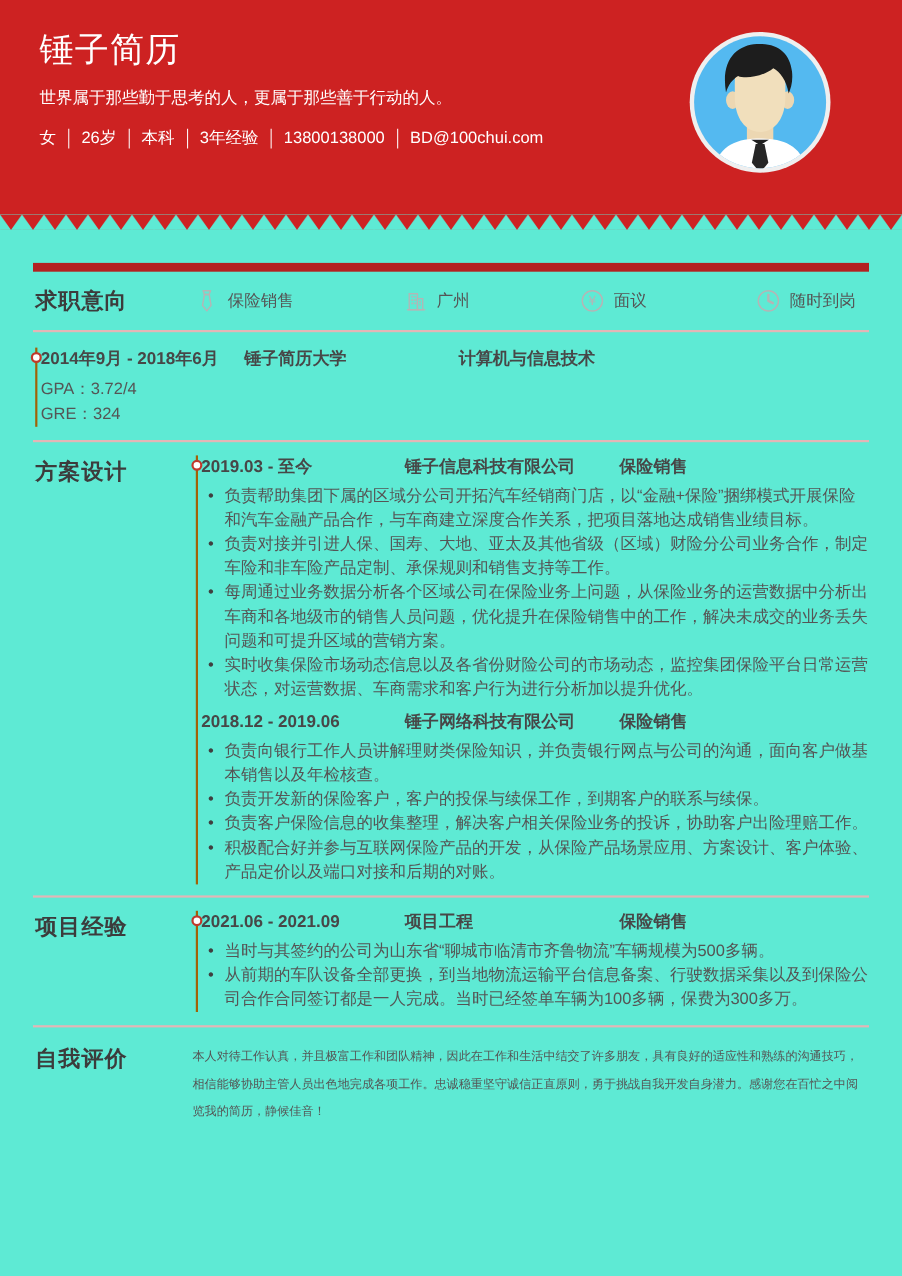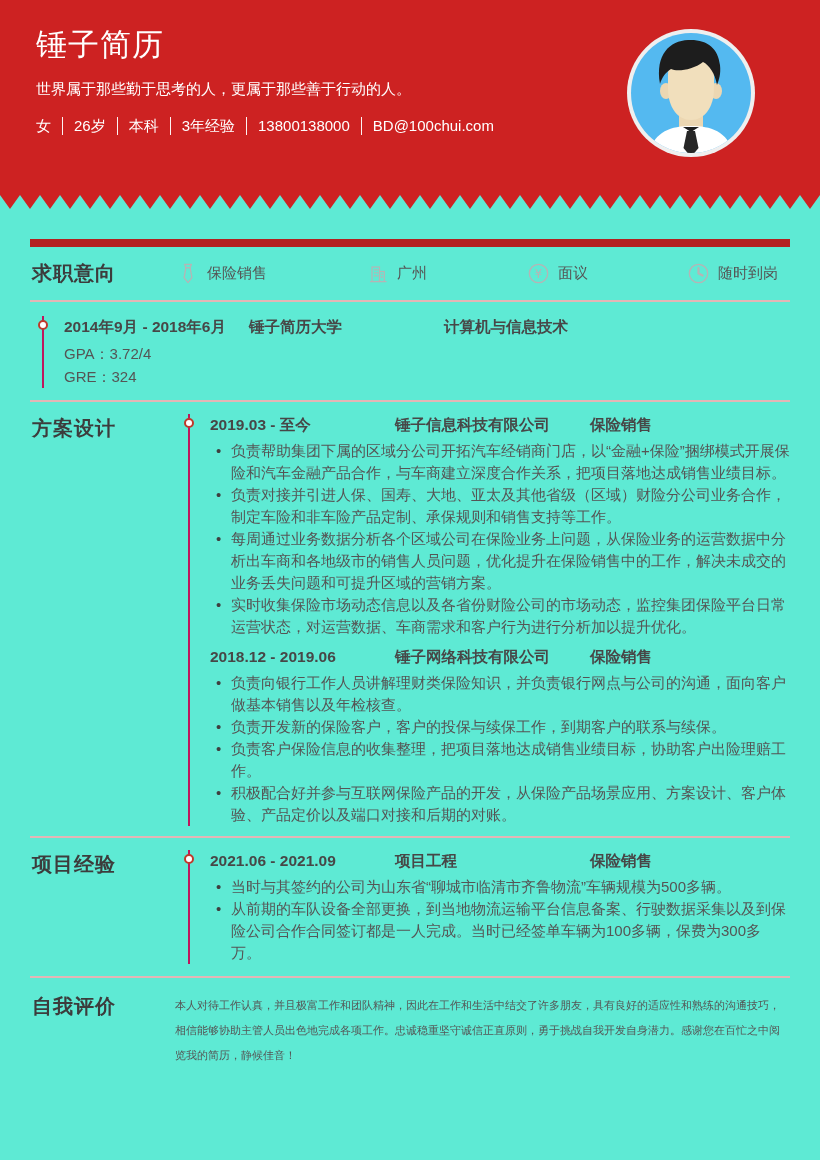--- a/index.html
+++ b/index.html
@@ -32,21 +32,21 @@
   .intent-item .ico{margin-right:9px;display:inline-flex;}
   .intent-item.w1{width:190px;}
   .intent-item.w2{width:160px;}
   .intent-item.w3{width:160px;}
 
   .divider{border:none;border-top:2px solid #e3b6b6;margin:0 30px;}
 
   
   .sec{display:flex;align-items:flex-start;padding:12px 30px 10px 32px;}
   .sec .sec-title{width:146px;flex-shrink:0;padding-top:1px;}
-  .timeline{flex:1;border-left:2px solid #be185d;padding-left:20px;position:relative;min-height:40px;margin-left:10px;}
+  .timeline{flex:1;border-left:2px solid #a16207;padding-left:3px;position:relative;min-height:40px;}
   .timeline::before{
     content:"";position:absolute;left:-6px;top:4px;width:6px;height:6px;
     border:2px solid #c0392b;border-radius:50%;background:#fff;
   }
   .entry+.entry{margin-top:8px;}
   .entry-head{display:flex;font-weight:700;color:#474747;font-size:15.5px;line-height:22px;}
   .entry-head .c1{width:168px;margin-right:17px;flex-shrink:0;}
   .entry-head .c2{width:195px;flex-shrink:0;}
   .entry-head .c3{flex:1;}
   .plain-line{font-size:15px;line-height:23px;color:#555;}
@@ -200,21 +200,21 @@
       </div>
       <div class="entry">
         <div class="entry-head">
           <span class="c1">2018.12 - 2019.06</span>
           <span class="c2">锤子网络科技有限公司</span>
           <span class="c3">保险销售</span>
         </div>
         <ul class="bullets">
           <li>负责向银行工作人员讲解理财类保险知识，并负责银行网点与公司的沟通，面向客户做基本销售以及年检核查。</li>
           <li>负责开发新的保险客户，客户的投保与续保工作，到期客户的联系与续保。</li>
-          <li>负责客户保险信息的收集整理，把项目落地达成销售业绩目标，协助客户出险理赔工作。</li>
+          <li>负责客户保险信息的收集整理，解决客户相关保险业务的投诉，协助客户出险理赔工作。</li>
           <li>积极配合好并参与互联网保险产品的开发，从保险产品场景应用、方案设计、客户体验、产品定价以及端口对接和后期的对账。</li>
         </ul>
       </div>
     </div>
   </section>
 
   <hr class="divider">
 
   <section class="sec proj">
     <h2 class="sec-title">项目经验</h2>

